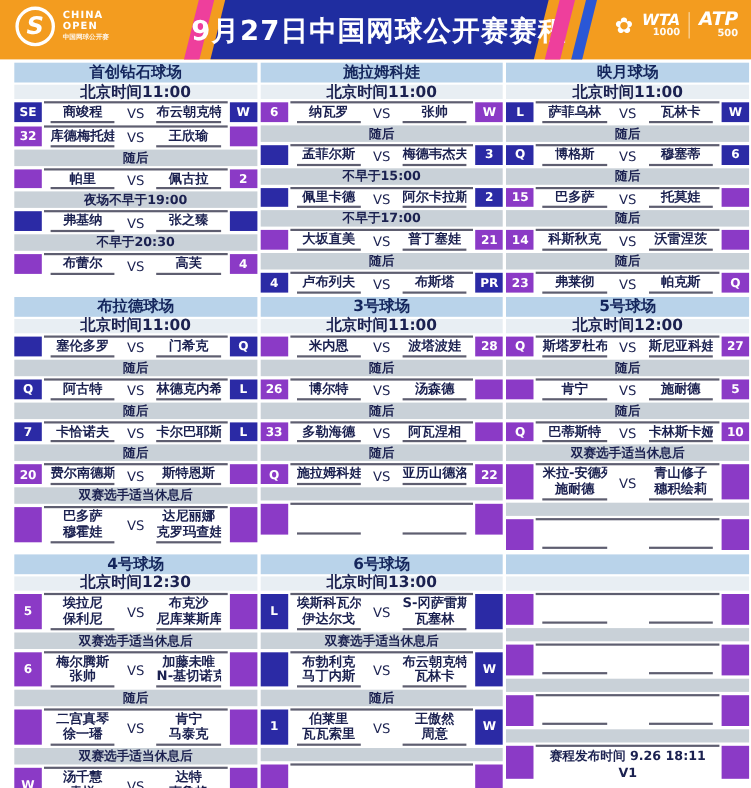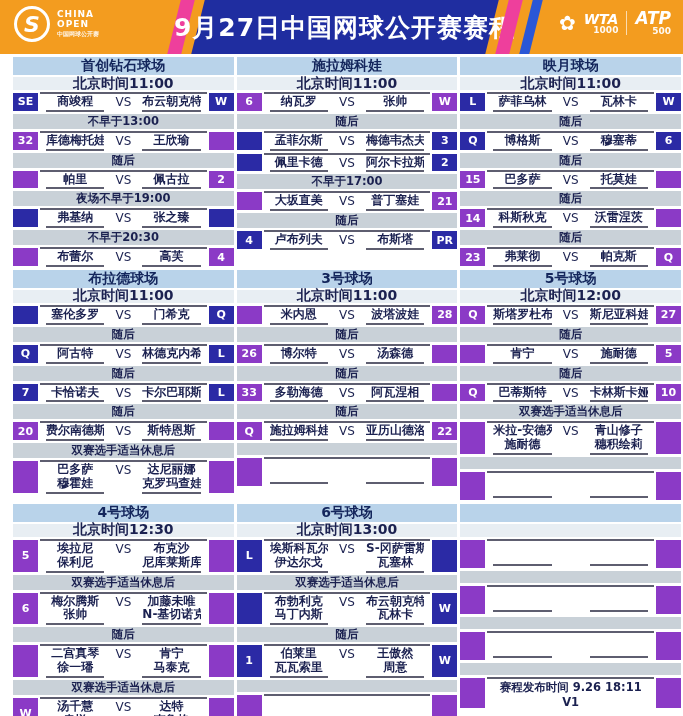--- a/index.html
+++ b/index.html
@@ -38,21 +38,21 @@
   .court{flex:1 1 0;display:flex;flex-direction:column;gap:2px;min-width:0;}
   .court-title{height:18px;background:var(--court-header-bg);display:flex;align-items:center;justify-content:center;font-size:14px;font-weight:700;color:#14265c;}
   .court-time{height:13px;background:var(--time-bg);display:flex;align-items:center;justify-content:center;font-size:14px;font-weight:700;}
   .row{display:flex;align-items:stretch;}
   .row.sep{min-height:12px;background:var(--sep-bg);align-items:center;justify-content:center;font-size:11.5px;font-weight:700;}
   .row.match{min-height:19px;background:#fff;}
   .row.match.dbl{min-height:30px;}
   .tag{width:25px;flex:0 0 25px;margin:1px 0;display:flex;align-items:center;justify-content:center;color:#fff;font-size:11px;font-weight:700;}
   .tag.atp{background:var(--atp-box);}
   .tag.wta{background:var(--wta-box);}
-  .mid{flex:1;display:flex;align-items:flex-start;margin:0 2px;border-top:2px solid var(--rule);padding:1px 2px 0 2px;min-width:0;}
+  .mid{flex:1;display:flex;align-items:center;margin:0 2px;border-top:2px solid var(--rule);padding:1px 2px 0 2px;min-width:0;}
   .player{flex:1;display:flex;flex-direction:column;justify-content:center;text-align:center;margin:0 4px;min-width:0;}
   .pline{font-size:12px;font-weight:700;line-height:1.15;min-height:12px;white-space:nowrap;overflow:hidden;}
   .pline:last-child{border-bottom:2px solid var(--rule);padding-bottom:1px;}
   .vs{flex:0 0 30px;text-align:center;font-size:12px;font-weight:400;}
   .note{flex:1;text-align:center;font-size:11.5px;font-weight:700;align-self:center;}
 </style>
 </head>
 <body>
 
 <div class="page">
@@ -99,23 +99,20 @@
               <span class="player">
                 <div class="pline">商竣程</div>
               </span>
               <span class="vs">VS</span>
               <span class="player">
                 <div class="pline">布云朝克特</div>
               </span>
             </div>
             <span class="tag atp">W</span>
           </div>
-          <div class="row sep">
-            <span>不早于13:00</span>
-          </div>
           <div class="row match">
             <span class="tag wta">32</span>
             <div class="mid">
               <span class="player">
                 <div class="pline">库德梅托娃</div>
               </span>
               <span class="vs">VS</span>
               <span class="player">
                 <div class="pline">王欣瑜</div>
               </span>
@@ -195,20 +192,23 @@
             <div class="mid">
               <span class="player">
                 <div class="pline">孟菲尔斯</div>
               </span>
               <span class="vs">VS</span>
               <span class="player">
                 <div class="pline">梅德韦杰夫</div>
               </span>
             </div>
             <span class="tag atp">3</span>
+          </div>
+          <div class="row sep">
+            <span>不早于15:00</span>
           </div>
           <div class="row match">
             <span class="tag atp"></span>
             <div class="mid">
               <span class="player">
                 <div class="pline">佩里卡德</div>
               </span>
               <span class="vs">VS</span>
               <span class="player">
                 <div class="pline">阿尔卡拉斯</div>

